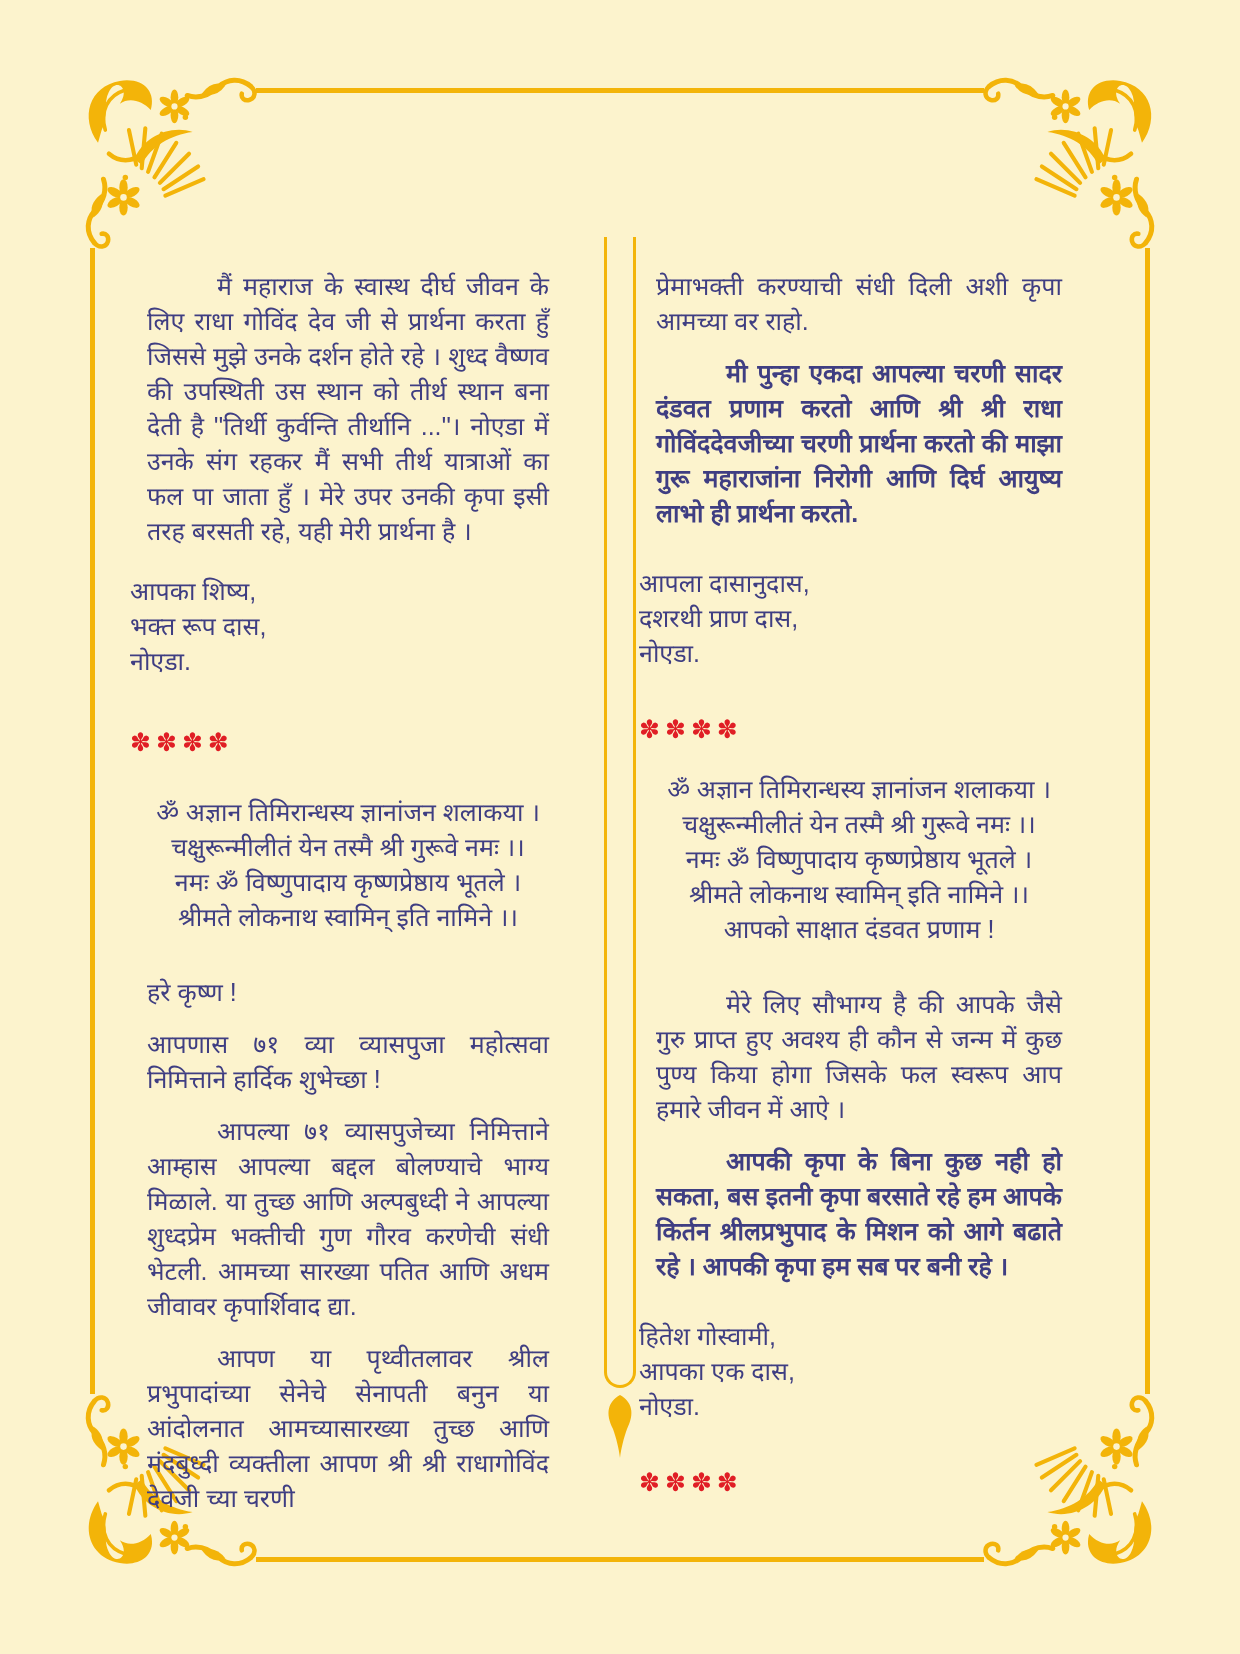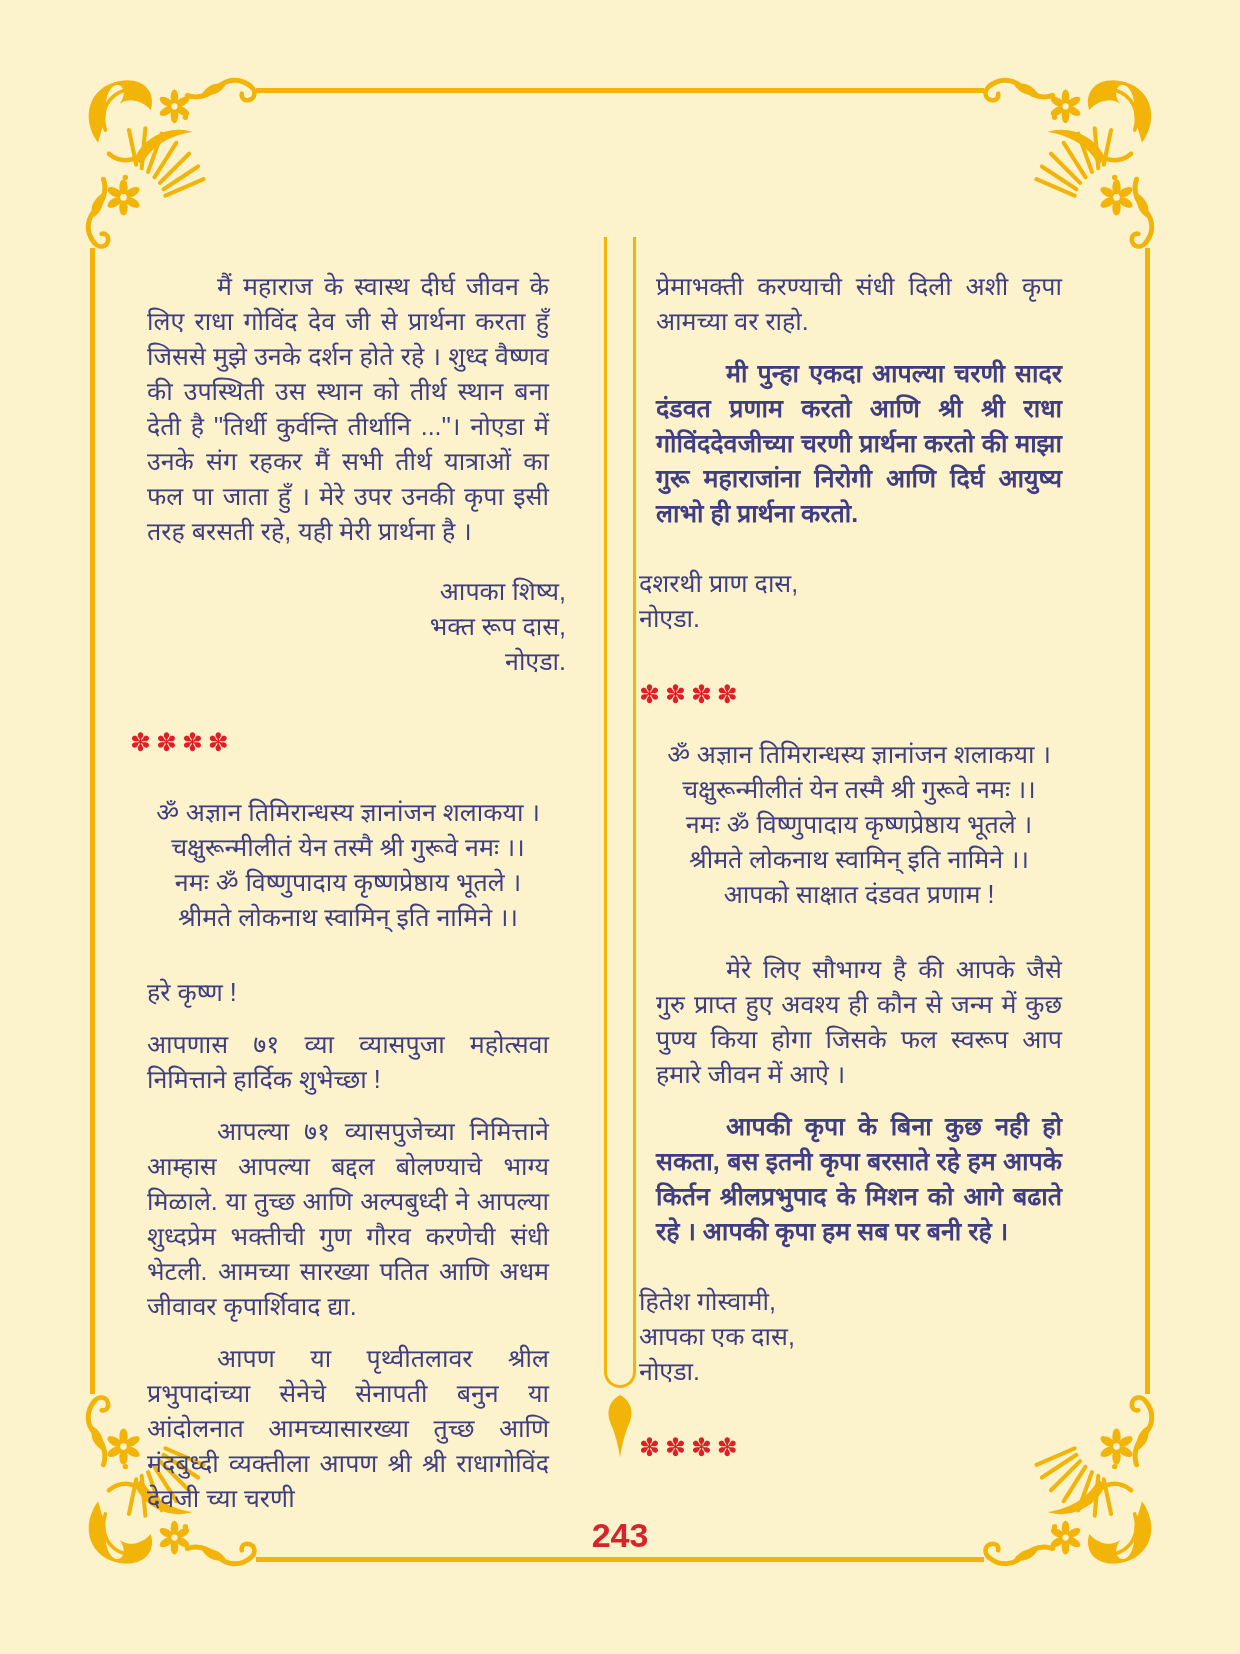--- a/index.html
+++ b/index.html
@@ -31,21 +31,21 @@
   .divider-drop{position:absolute;left:603px;top:1395px;width:34px;height:64px;}
   
   .col{position:absolute;top:252px;color:#3F3E82;font-size:25px;line-height:35px;}
   .col-left{left:130px;width:436px;}
   .col-right{left:639px;width:440px;}
   .para{margin:17px;text-align:justify;}
   .para.first-indent{text-indent:70px;}
   .mb25{margin-bottom:25px;}
   .mb35{margin-bottom:35px;font-weight:bold;}
   .mb40{margin-bottom:40px;}
-  .mb45{margin-bottom:45px;text-align:right;}
+  .mb45{margin-bottom:45px;}
   .sig div{line-height:35px;}
   .stars{
     color:#E01E25;font-weight:bold;font-size:25px;letter-spacing:5px;
     line-height:36px;
   }
   .shloka{text-align:center;}
   .shloka div{line-height:35px;}
   
   .page-number{
     position:absolute;left:0;top:1516px;width:1240px;text-align:center;
@@ -158,20 +158,21 @@
     <p class="para">आपणास ७१ व्या व्यासपुजा महोत्सवा निमित्ताने हार्दिक शुभेच्छा !</p>
     <p class="para first-indent">आपल्या ७१ व्यासपुजेच्या निमित्ताने आम्हास आपल्या बद्दल बोलण्याचे भाग्य मिळाले. या तुच्छ आणि अल्पबुध्दी ने आपल्या शुध्दप्रेम भक्तीची गुण गौरव करणेची संधी भेटली. आमच्या सारख्या पतित आणि अधम जीवावर कृपार्शिवाद द्या.</p>
     <p class="para first-indent">आपण या पृथ्वीतलावर श्रील प्रभुपादांच्या सेनेचे सेनापती बनुन या आंदोलनात आमच्यासारख्या तुच्छ आणि मंदबुध्दी व्यक्तीला आपण श्री श्री राधागोविंद देवजी च्या चरणी</p>
   </div>
 
   <div class="col col-right">
     <p class="para">प्रेमाभक्ती करण्याची संधी दिली अशी कृपा आमच्या वर राहो.</p>
     <p class="para first-indent mb35">मी पुन्हा एकदा आपल्या चरणी सादर दंडवत प्रणाम करतो आणि श्री श्री राधा गोविंददेवजीच्या चरणी प्रार्थना करतो की माझा गुरू महाराजांना निरोगी आणि दिर्घ आयुष्य लाभो ही प्रार्थना करतो.</p>
 
     <div class="sig mb40">
+      <div>आपला दासानुदास,</div>
       <div>दशरथी प्राण दास,</div>
       <div>नोएडा.</div>
     </div>
 
     <div class="stars mb25">✽✽✽✽</div>
 
     <div class="shloka mb40">
       <div>ॐ अज्ञान तिमिरान्धस्य ज्ञानांजन शलाकया ।</div>
       <div>चक्षुरून्मीलीतं येन तस्मै श्री गुरूवे नमः ।।</div>
       <div>नमः ॐ विष्णुपादाय कृष्णप्रेष्ठाय भूतले ।</div>
@@ -184,14 +185,13 @@
 
     <div class="sig mb40">
       <div>हितेश गोस्वामी,</div>
       <div>आपका एक दास,</div>
       <div>नोएडा.</div>
     </div>
 
     <div class="stars">✽✽✽✽</div>
   </div>
 
-  <div class="page-number">243</div>
 </div>
 
 </body></html>

